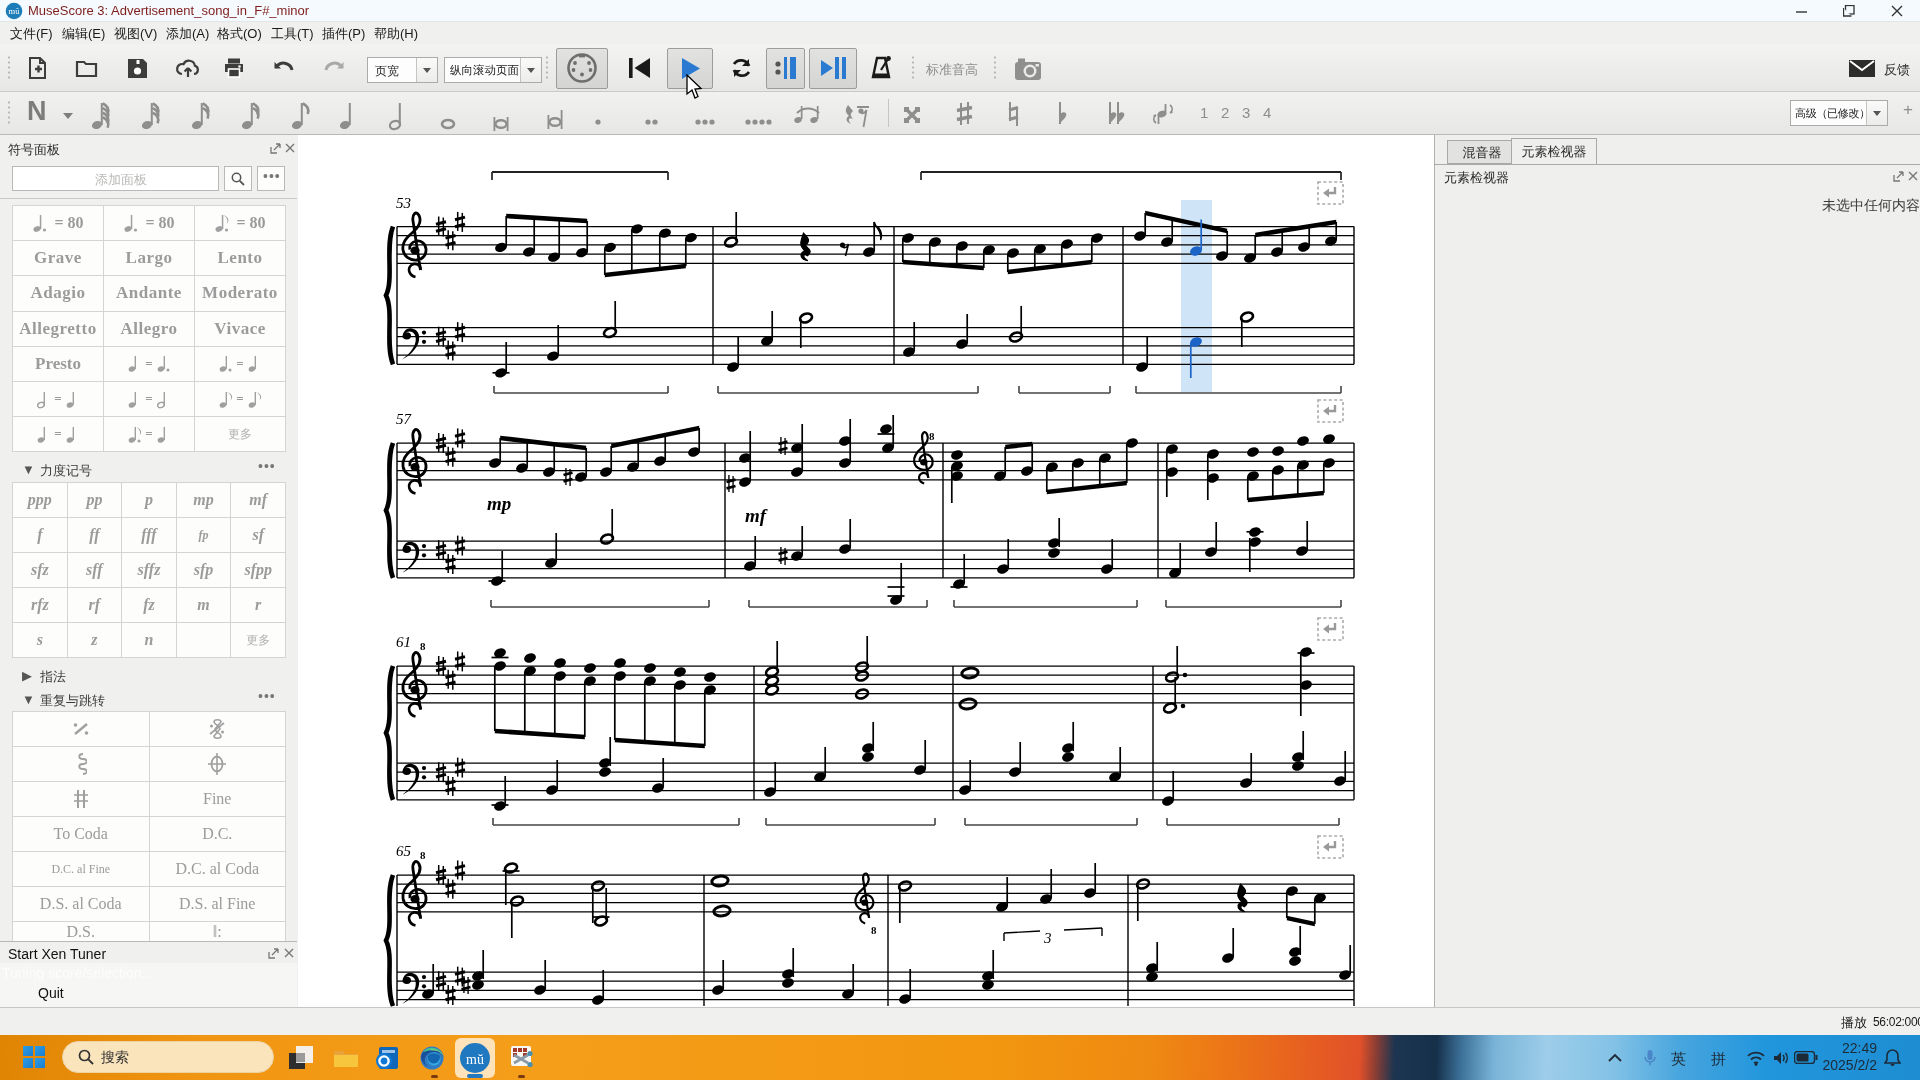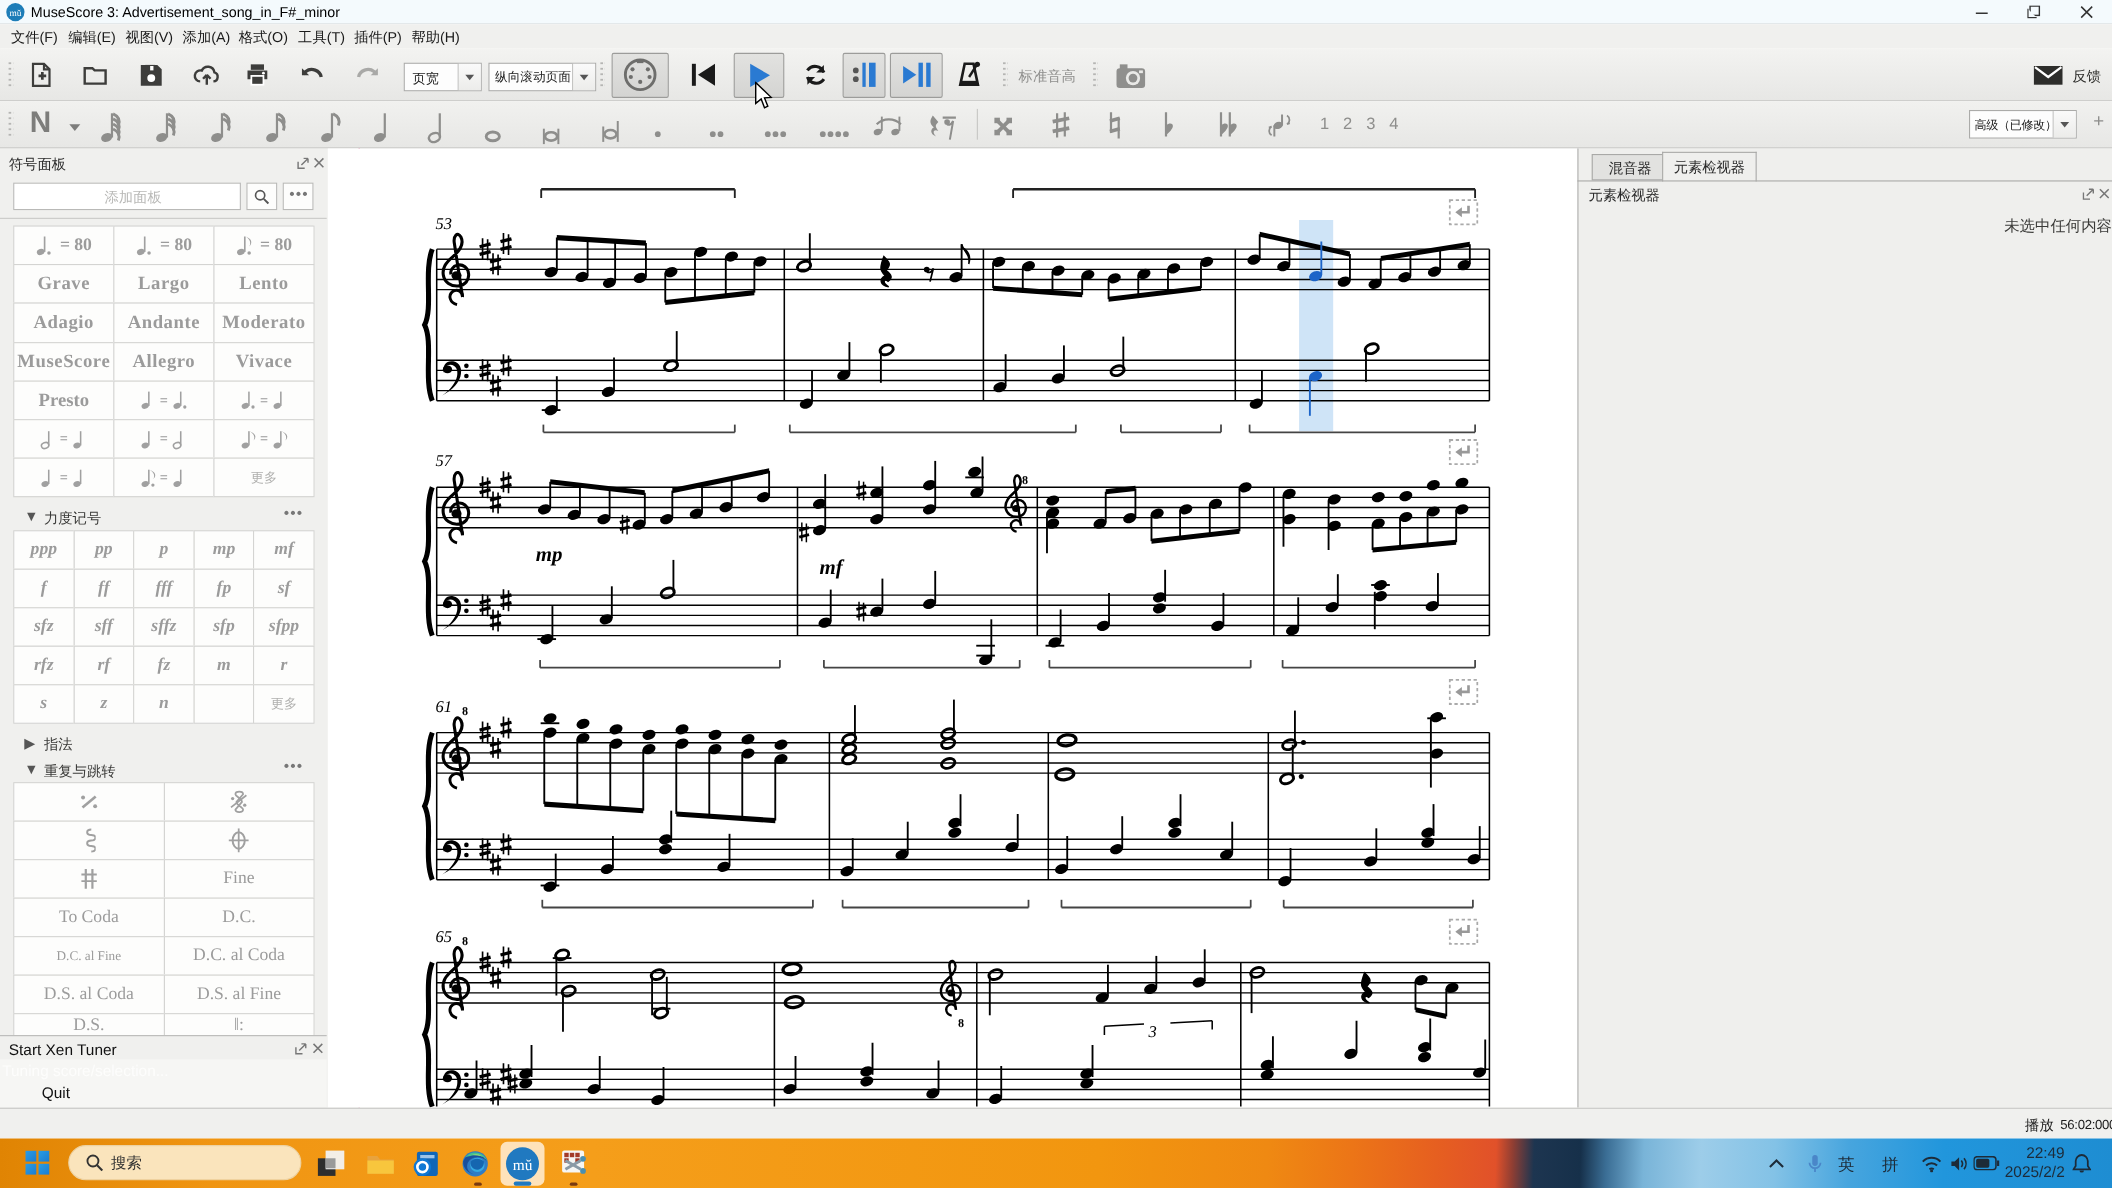--- a/index.html
+++ b/index.html
@@ -1,18 +1,18 @@
 <!DOCTYPE html>
 <html><head><meta charset="utf-8"><style>
 *{margin:0;padding:0;box-sizing:border-box}
 html,body{width:1920px;height:1080px;overflow:hidden;font-family:"Liberation Sans",sans-serif}
 .abs{position:absolute}
 #root{position:relative;width:1920px;height:1080px;background:#fff}
 #titlebar{position:absolute;left:0;top:0;width:1920px;height:22px;background:#f4fafd;border-bottom:1px solid #e2e6e8}
-#titlebar .t{position:absolute;left:28px;top:3px;font-size:13px;color:#000000}
+#titlebar .t{position:absolute;left:28px;top:3px;font-size:13px;color:#7f1d1d}
 #menubar{position:absolute;left:0;top:22px;width:1920px;height:22px;background:#f0f0ee}
 #menubar span{position:absolute;top:3px;font-size:13px;color:#1a1a1a}
 #toolbar1{position:absolute;left:0;top:44px;width:1920px;height:48px;background:linear-gradient(#f3f3f1,#e7e7e5);border-bottom:1px solid #c9c9c7}
 #toolbar2{position:absolute;left:0;top:92px;width:1920px;height:43px;background:linear-gradient(#f1f1ef,#e7e7e5);border-bottom:1px solid #b9b9b7}
 .grip{position:absolute;width:5px;height:26px;background-image:radial-gradient(circle,#b5b5b3 1px,transparent 1.2px);background-size:4px 5px}
 .dd{position:absolute;height:26px;background:#fdfdfd;border:1px solid #ababa9;font-size:12px;color:#222}
 .dd .tx{position:absolute;left:7px;top:5px;white-space:nowrap}
 .dd .ar{position:absolute;right:0;top:0;width:21px;height:24px;border-left:1px solid #c4c4c2;background:linear-gradient(#fafafa,#ececea)}
 .dd .ar:after{content:"";position:absolute;left:6px;top:10px;border:4px solid transparent;border-top:5px solid #555}
 .tbtn{position:absolute;border:1px solid #9c9c9a;background:linear-gradient(#e2e2e0,#d4d4d2);border-radius:2px}
@@ -365,21 +365,21 @@
       <div class="pcell" style="left:12px;top:140.4px;width:92px;height:36.2px;font-size:13px">
         <b style="font-size:17px;letter-spacing:0.5px">Adagio</b>
       </div>
       <div class="pcell" style="left:103px;top:140.4px;width:92px;height:36.2px;font-size:13px">
         <b style="font-size:17px;letter-spacing:0.5px">Andante</b>
       </div>
       <div class="pcell" style="left:194px;top:140.4px;width:92px;height:36.2px;font-size:13px">
         <b style="font-size:17px;letter-spacing:0.5px">Moderato</b>
       </div>
       <div class="pcell" style="left:12px;top:175.60000000000002px;width:92px;height:36.2px;font-size:13px">
-        <b style="font-size:17px;letter-spacing:0.5px">MuseScore</b>
+        <b style="font-size:17px;letter-spacing:0.5px">Allegretto</b>
       </div>
       <div class="pcell" style="left:103px;top:175.60000000000002px;width:92px;height:36.2px;font-size:13px">
         <b style="font-size:17px;letter-spacing:0.5px">Allegro</b>
       </div>
       <div class="pcell" style="left:194px;top:175.60000000000002px;width:92px;height:36.2px;font-size:13px">
         <b style="font-size:17px;letter-spacing:0.5px">Vivace</b>
       </div>
       <div class="pcell" style="left:12px;top:210.8px;width:92px;height:36.2px;font-size:13px">
         <b style="font-size:17px">Presto</b>
       </div>
@@ -490,21 +490,21 @@
       <div class="pcell" style="left:12.0px;top:382px;width:55.6px;height:36px;font-size:13px">
         <i style="font-weight:bold;font-size:16px">f</i>
       </div>
       <div class="pcell" style="left:66.6px;top:382px;width:55.6px;height:36px;font-size:13px">
         <i style="font-weight:bold;font-size:16px">ff</i>
       </div>
       <div class="pcell" style="left:121.2px;top:382px;width:55.6px;height:36px;font-size:13px">
         <i style="font-weight:bold;font-size:16px">fff</i>
       </div>
       <div class="pcell" style="left:175.8px;top:382px;width:55.6px;height:36px;font-size:13px">
-        <i style="font-weight:bold;font-size:16px">fp</i>
+        <i style="font-weight:bold;font-size:12px">fp</i>
       </div>
       <div class="pcell" style="left:230.4px;top:382px;width:55.6px;height:36px;font-size:13px">
         <i style="font-weight:bold;font-size:16px">sf</i>
       </div>
       <div class="pcell" style="left:12.0px;top:417px;width:55.6px;height:36px;font-size:13px">
         <i style="font-weight:bold;font-size:16px">sfz</i>
       </div>
       <div class="pcell" style="left:66.6px;top:417px;width:55.6px;height:36px;font-size:13px">
         <i style="font-weight:bold;font-size:16px">sff</i>
       </div>

